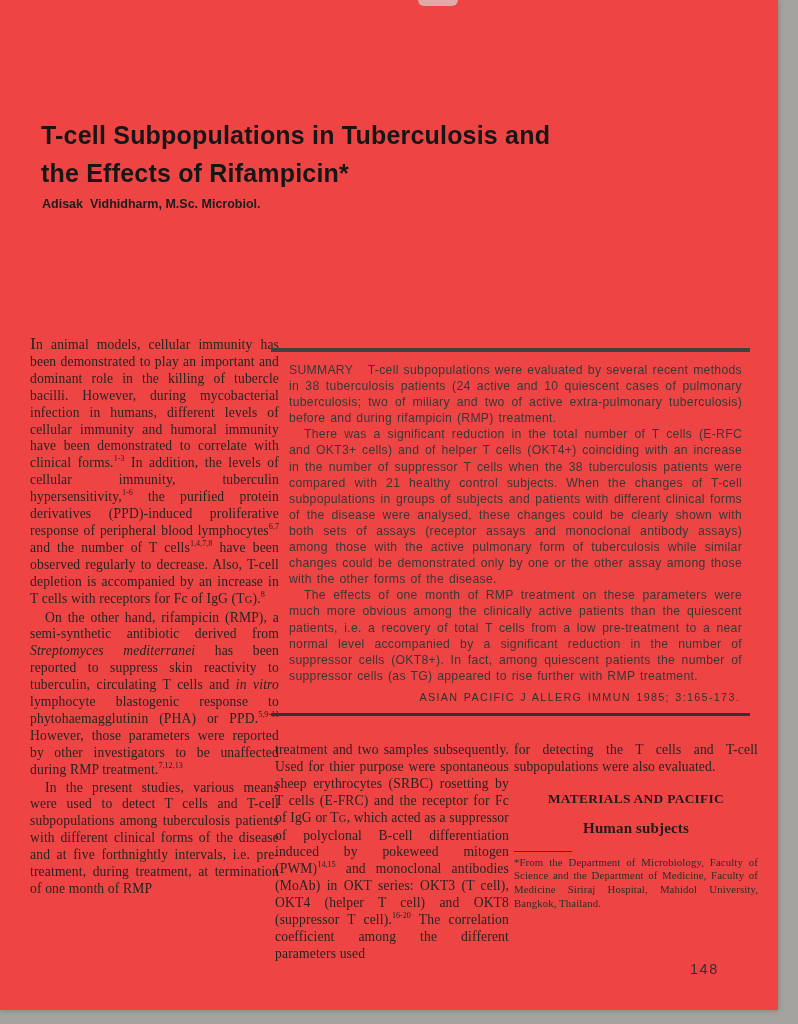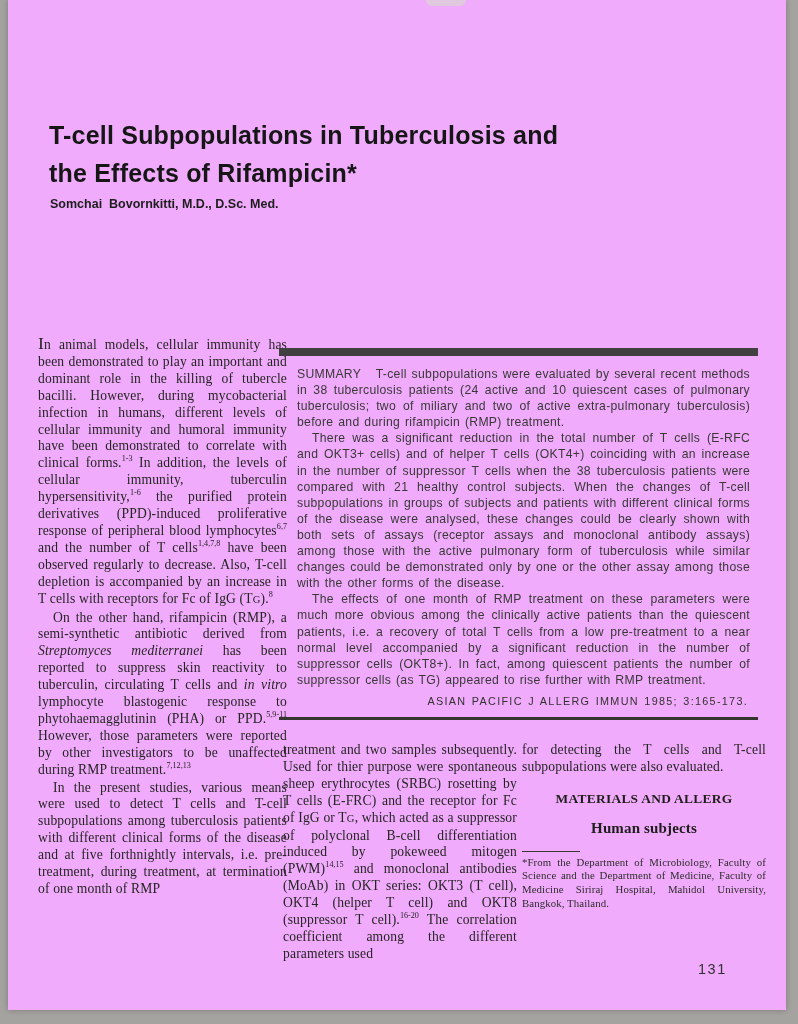--- a/index.html
+++ b/index.html
@@ -4,22 +4,22 @@
 <style>
   html,body{margin:0;padding:0;}
   body{
     width:798px;height:1024px;
     background:#a5a3a0;
     font-family:"Liberation Serif", serif;
     position:relative;
     overflow:hidden;
   }
   .paper{
-    position:absolute;left:8px;top:0;width:778px;height:1010px;
-    background:#f0abfc;
+    position:absolute;left:0;top:0;width:778px;height:1010px;
+    background:#ef4444;
     box-shadow:0 0 6px rgba(0,0,0,.25);
   }
   .smudge{
     position:absolute;left:418px;top:0;width:40px;height:6px;
     background:#d8d6d2;border-radius:0 0 6px 6px;opacity:.7;
   }
   
   .title{
     position:absolute;left:41px;top:99px;width:660px;
     font-family:"Liberation Sans", sans-serif;
@@ -41,21 +41,21 @@
   .leftcol p{margin:0;}
   .leftcol p + p{margin-top:1px;}
   .indent{text-indent:15px;}
   sup{font-size:.6em;line-height:0;vertical-align:super;letter-spacing:0;}
   .it{font-style:italic;}
   .sc{font-size:.78em;}
   .lead{font-size:1.3em;line-height:0;}
   
   .summarybox{
     position:absolute;left:271px;top:348px;width:479px;
-    border-top:8px solid #404040;
+    border-top:4px solid #404040;
     border-bottom:3px solid #35332f;
     padding:10px 8px 8px 18px;box-sizing:border-box;
     font-family:"Liberation Sans", sans-serif;
     font-size:12.2px;line-height:16.1px;text-align:justify;
     color:#3a3836;letter-spacing:.3px;word-spacing:1.2px;
   }
   .summarybox p{margin:0;}
   .citation{
     margin-top:5px;text-align:right;
     font-size:10.8px;letter-spacing:1.3px;color:#33312e;
@@ -99,21 +99,21 @@
 </style>
 </head>
 <body>
 
 <div class="paper">
   <div class="smudge"></div>
 
   <h1 class="title"><span>T-cell Subpopulations in Tuberculosis and</span><br><span>the Effects of Rifampicin*</span></h1>
 
   <div class="authors">
-    <div>Somchai&nbsp; Bovornkitti, M.D., D.Sc. Med.</div>
+    <div>Adisak&nbsp; Vidhidharm, M.Sc. Microbiol.</div>
   </div>
 
   <div class="leftcol bodytext">
     <p><span class="lead">I</span><span>n animal models, cellular immunity has been demonstrated to play an important and dominant role in the killing of tubercle bacilli.  However, during mycobacterial infection in humans, different levels of cellular immunity and humoral immunity have been demonstrated to correlate with clinical forms.</span><sup>1-3</sup><span>  In addition, the levels of cellular immunity, tuberculin hypersensitivity,</span><sup>1-6</sup><span> the purified protein derivatives (PPD)-induced proliferative response of peripheral blood lymphocytes</span><sup>6,7</sup><span> and the number of T cells</span><sup>1,4,7,8</sup><span> have been observed regularly to decrease.  Also, T-cell depletion is accompanied by an increase in T cells with receptors for Fc of IgG (T</span><span class="sc">G</span><span>).</span><sup>8</sup></p>
     <p class="indent"><span>On the other hand, rifampicin (RMP), a semi-synthetic antibiotic derived from </span><span class="it">Streptomyces mediterranei</span><span> has been reported to suppress skin reactivity to tuberculin, circulating T cells and </span><span class="it">in vitro</span><span> lymphocyte blastogenic response to phytohaemagglutinin (PHA) or PPD.</span><sup>5,9-11</sup><span>  However, those parameters were reported by other investigators to be unaffected during RMP treatment.</span><sup>7,12,13</sup></p>
     <p class="indent"><span>In the present studies, various means were used to detect T cells and T-cell subpopulations among tuberculosis patients with different clinical forms of the disease and at five forthnightly intervals, i.e. pre-treatment, during treatment, at termination of one month of RMP</span></p>
   </div>
 
   <div class="summarybox">
     <p>SUMMARY&nbsp;&nbsp; T-cell subpopulations were evaluated by several recent methods in 38 tuberculosis patients (24 active and 10 quiescent cases of pulmonary tuberculosis; two of miliary and two of active extra-pulmonary tuberculosis) before and during rifampicin (RMP) treatment.</p>
@@ -121,22 +121,22 @@
     <p class="indent">The effects of one month of RMP treatment on these parameters were much more obvious among the clinically active patients than the quiescent patients, i.e. a recovery of total T cells from a low pre-treatment to a near normal level accompanied by a significant reduction in the number of suppressor cells (OKT8+).  In fact, among quiescent patients the number of suppressor cells (as TG) appeared to rise further with RMP treatment.</p>
     <div class="citation">ASIAN PACIFIC J ALLERG IMMUN 1985; 3:165-173.</div>
   </div>
 
   <div class="midcol bodytext">
     <p><span>treatment and two samples subsequently.  Used for thier purpose were spontaneous sheep erythrocytes (SRBC) rosetting by T cells (E-FRC) and the receptor for Fc of IgG or T</span><span class="sc">G</span><span>, which acted as a suppressor of polyclonal B-cell differentiation induced by pokeweed mitogen (PWM)</span><sup>14,15</sup><span> and monoclonal antibodies (MoAb) in OKT series: OKT3 (T cell), OKT4 (helper T cell) and OKT8 (suppressor T cell).</span><sup>16-20</sup><span> The correlation coefficient among the different parameters used</span></p>
   </div>
 
   <div class="rightcol bodytext">
     <p>for detecting the T cells and T-cell subpopulations were also evaluated.</p>
-    <h2 class="sect-heading">MATERIALS AND ALLERG</h2>
+    <h2 class="sect-heading">MATERIALS AND PACIFIC</h2>
     <h3 class="sub-heading">Human subjects</h3>
     <div class="footnote">
       <hr class="footnote-rule">
       <span>*From the Department of Microbiology, Faculty of Science and the Department of Medicine, Faculty of Medicine Siriraj Hospital, Mahidol University, Bangkok, Thailand.</span>
     </div>
   </div>
 
-  <div class="pagenum">131</div>
+  <div class="pagenum">148</div>
 </div>
 
 </body></html>

